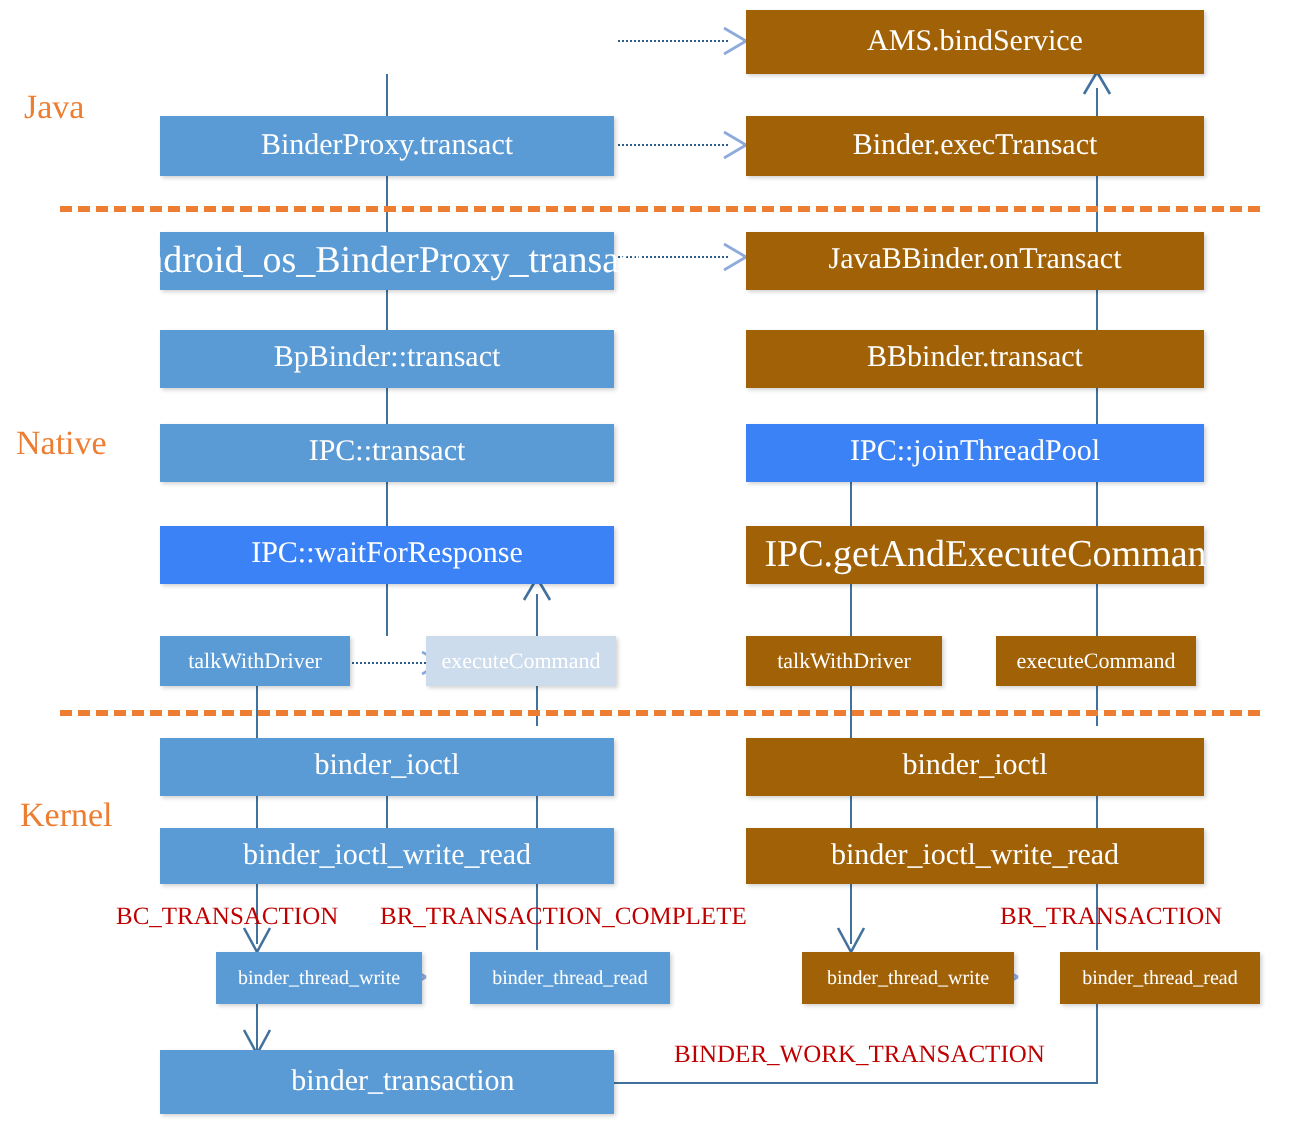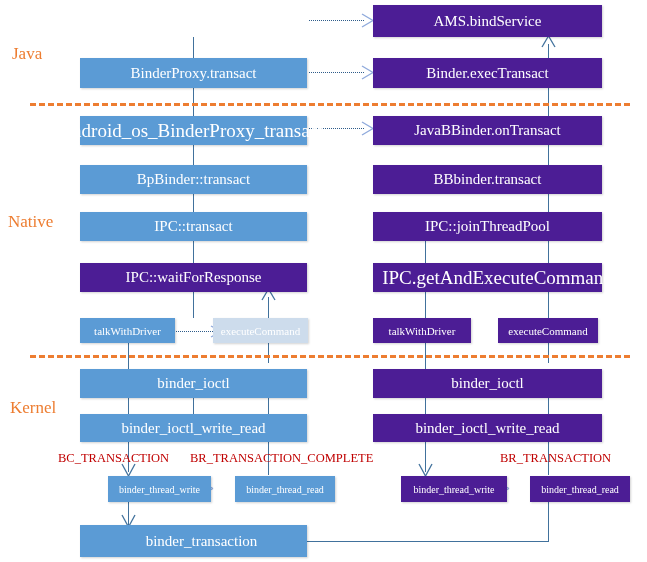--- a/index.html
+++ b/index.html
@@ -7,22 +7,22 @@
        font-family:"Liberation Serif","DejaVu Serif",serif;}
   #stage{position:relative;width:647px;height:562px;}
 
   .box{position:absolute;box-sizing:border-box;
        color:#ffffff;text-align:center;
        display:flex;align-items:center;justify-content:center;
        font-family:"Liberation Serif","DejaVu Serif",serif;
        box-shadow:1px 1px 2px rgba(0,0,0,0.18);
        z-index:5;}
   .blue{background:#5B9BD5;}
-  .orange{background:#4c1d95;}
-  .red{background:#4c1d95;}
+  .orange{background:#a16207;}
+  .red{background:#3b82f6;}
   .lightblue{background:#CDDCEC;color:#ffffff;}
 
   .big{font-size:15px;}
   .mid{font-size:19px;}
   .small{font-size:11px;}
   .tiny{font-size:10px;margin-left:28px;}
 
   .layer-label{position:absolute;color:#ED7D31;font-size:17px;
      font-family:"Liberation Serif","DejaVu Serif",serif;z-index:6;}
 
@@ -204,14 +204,15 @@
 
   <div class="box orange big" style="left:373px;top:414px;width:229px;height:28px;">binder_ioctl_write_read</div>
 
   <div class="box orange tiny" style="left:373px;top:476px;width:106px;height:26px;">binder_thread_write</div>
 
   <div class="box orange tiny" style="left:502px;top:476px;width:100px;height:26px;">binder_thread_read</div>
 
   <div class="note" style="left:58px;top:451px;">BC_TRANSACTION</div>
   <div class="note" style="left:190px;top:451px;">BR_TRANSACTION_COMPLETE</div>
   <div class="note" style="left:500px;top:451px;">BR_TRANSACTION</div>
+  <div class="note" style="left:337px;top:520px;">BINDER_WORK_TRANSACTION</div>
 
 </div>
 
 </body></html>

